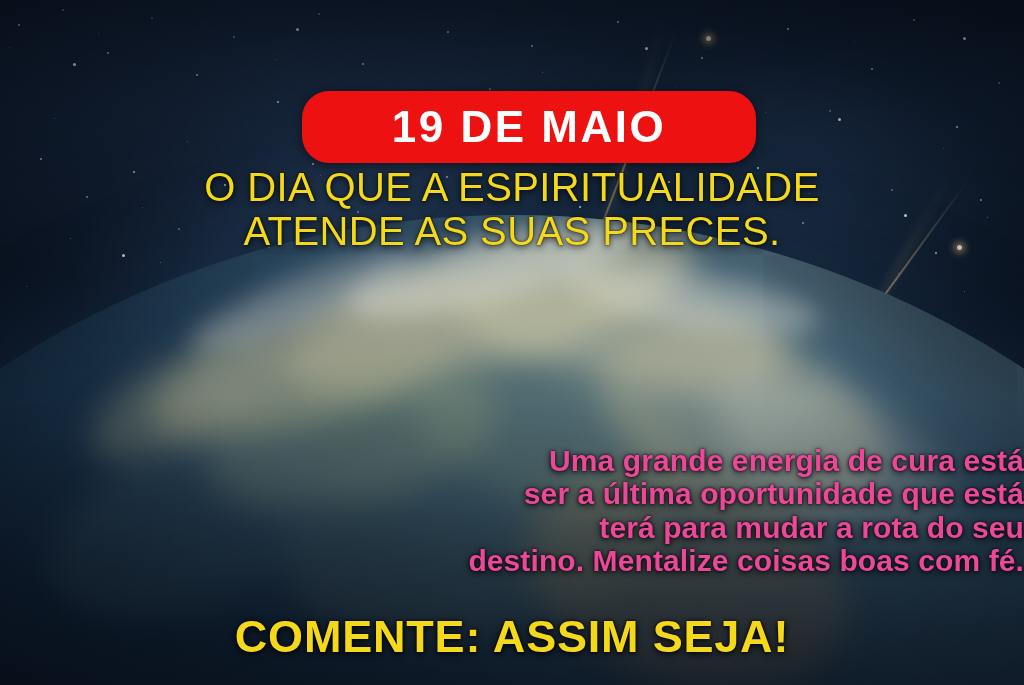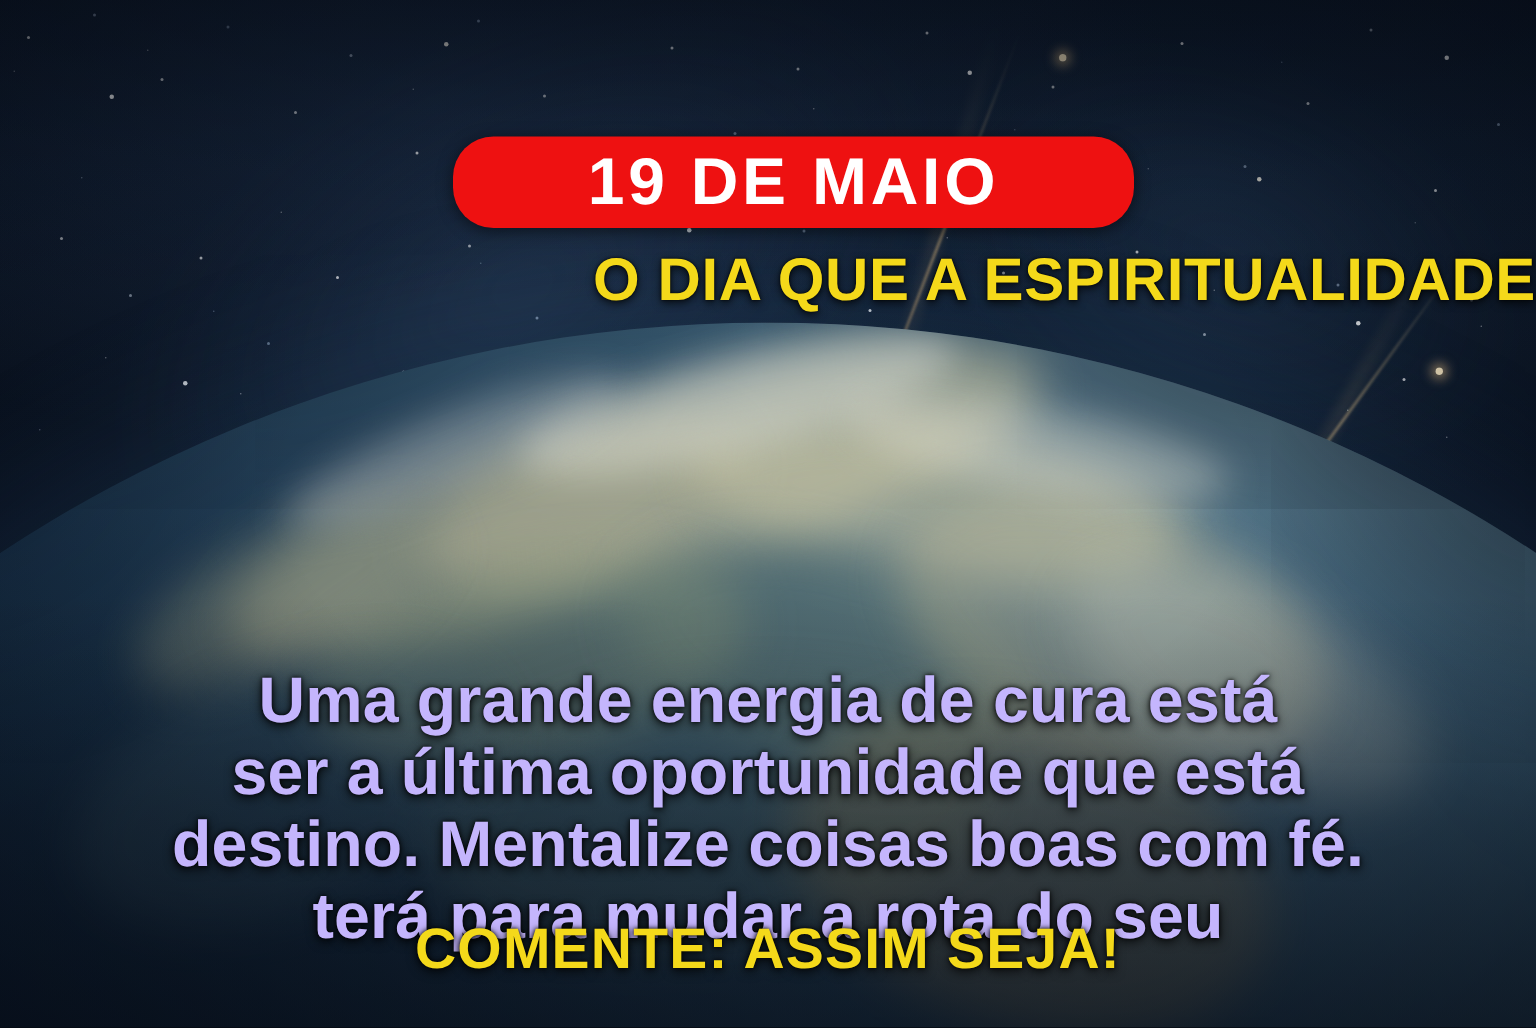--- a/index.html
+++ b/index.html
@@ -274,21 +274,21 @@
     align-items: center;
     text-align: center;
   }
 
   
   .date-banner {
     position: absolute;
     left: 302px;
     top: 91px;
     width: 454px;
-    height: 61px;
+    height: 72px;
     background: #ee1111;
     display: flex;
     align-items: center;
     justify-content: center;
     box-shadow: 0 2px 10px rgba(0,0,0,.55);
     border-radius: 27px;
   }
   .date-banner-text {
     color: #ffffff;
     font-size: 44px;
@@ -300,53 +300,53 @@
   }
 
   
   .headline {
     position: absolute;
     left: 0;
     right: 0;
     top: 166px;
     color: #f4d91a;
     font-size: 40px;
-    font-weight: 700;
+    font-weight: 400;
     line-height: 1.09;
     letter-spacing: 0.4px;
     text-shadow: 0 2px 6px rgba(0,0,0,.75), 0 0 2px rgba(0,0,0,.9);
     font-family: "Liberation Sans", sans-serif;
-    text-align: right;
   }
   .headline .l2 { display: block; }
 
   
   .body-copy {
     position: absolute;
     left: 0;
     right: 0;
     top: 444px;
-    color: #c4b5fd;
-    font-size: 43px;
+    color: #ec4899;
+    font-size: 30px;
     font-weight: 700;
     line-height: 1.115;
     letter-spacing: 0.1px;
     text-shadow: 0 2px 7px rgba(0,0,0,.88), 0 0 3px rgba(0,0,0,.95);
     font-family: "Liberation Sans", sans-serif;
+    text-align: right;
   }
   .body-copy span { display: block; }
 
   
   .cta {
     position: absolute;
     left: 0;
     right: 0;
     top: 614px;
     color: #f4d91a;
-    font-size: 38px;
+    font-size: 45px;
     font-weight: 700;
     letter-spacing: 0.8px;
     line-height: 1;
     text-shadow: 0 2px 7px rgba(0,0,0,.85), 0 0 3px rgba(0,0,0,.95);
     font-family: "Liberation Sans", sans-serif;
   }
 </style>
 </head>
 <body>
 
@@ -394,25 +394,26 @@
   <div class="vignette"></div>
 
   <div class="content">
 
     <div class="date-banner">
       <div class="date-banner-text">19 DE MAIO</div>
     </div>
 
     <div class="headline">
       <span class="l1">O DIA QUE A ESPIRITUALIDADE</span>
+      <span class="l2">ATENDE AS SUAS PRECES.</span>
     </div>
 
     <div class="body-copy">
       <span>Uma grande energia de cura está</span>
       <span>ser a última oportunidade que está</span>
+      <span>terá para mudar a rota do seu</span>
       <span>destino. Mentalize coisas boas com fé.</span>
-      <span>terá para mudar a rota do seu</span>
     </div>
 
     <div class="cta">COMENTE: ASSIM SEJA!</div>
 
   </div>
 </div>
 
 </body></html>

